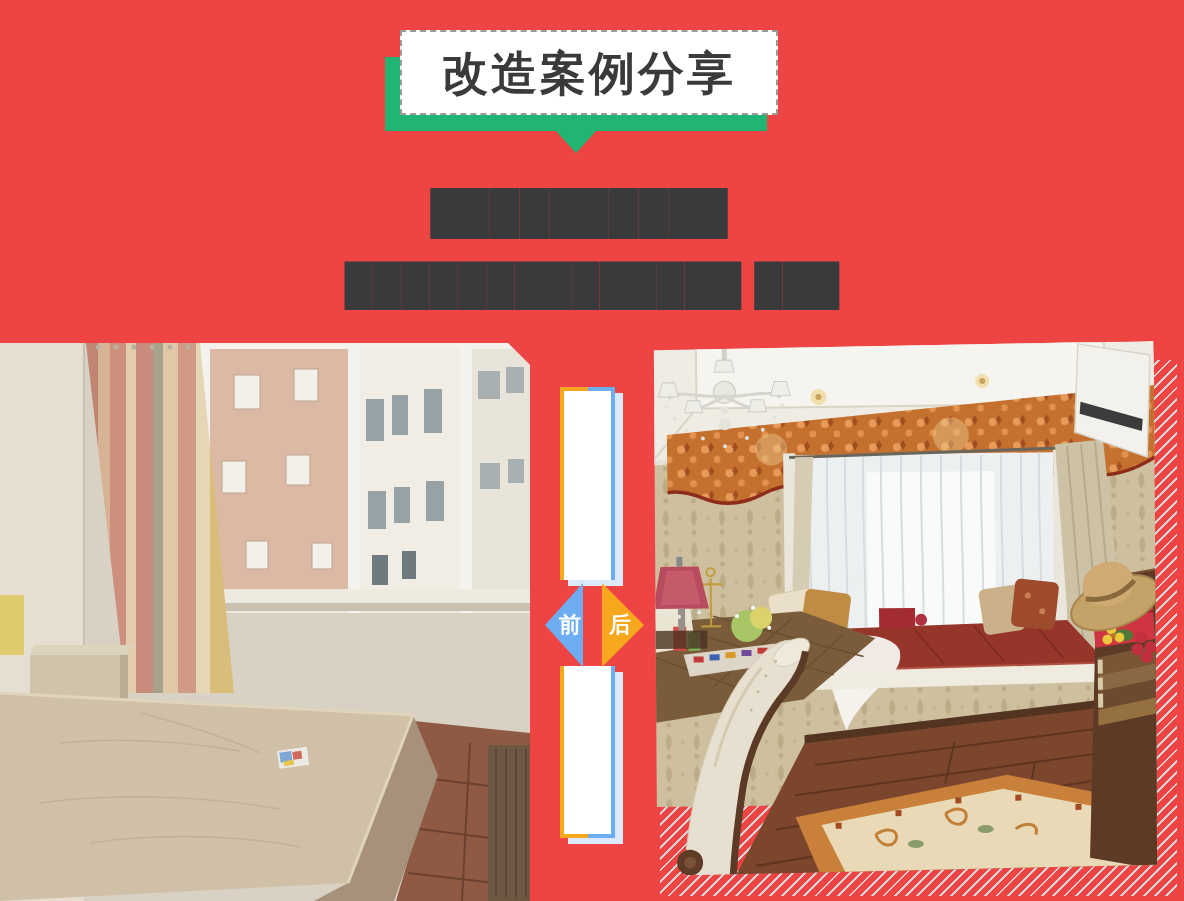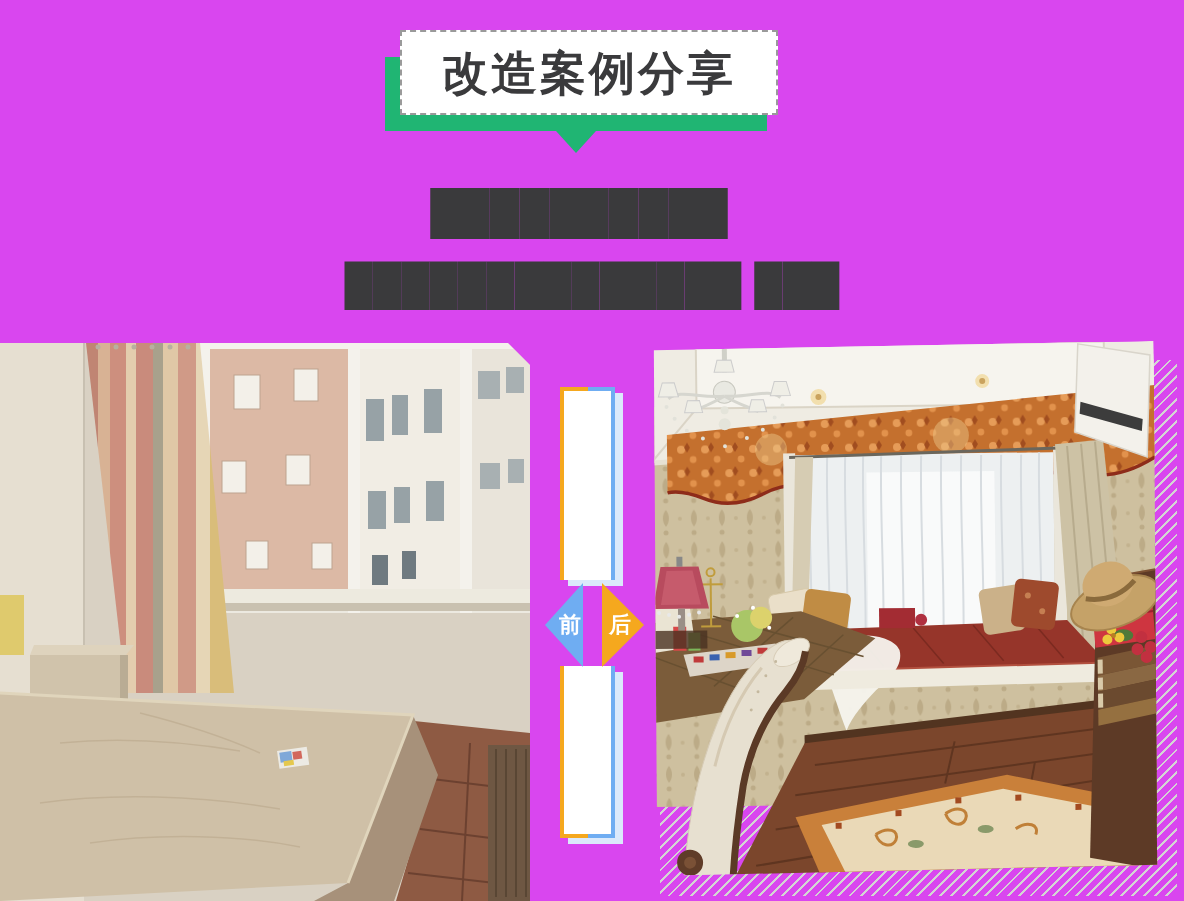--- a/index.html
+++ b/index.html
@@ -1,17 +1,17 @@
 <!DOCTYPE html>
 <html><head>
 <meta charset="utf-8">
 <style>
   * { margin:0; padding:0; box-sizing:border-box; }
   html,body { background:#fff; }
-  .page { position:relative; width:1184px; height:901px; margin:0 auto; background:#d946ef;
+  .page { position:relative; width:1184px; height:901px; margin:0 auto; background:#ef4444;
           overflow:hidden; font-family:"Liberation Sans", sans-serif; }
 
   
   .green-vert { position:absolute; left:385px; top:57px;  width:15px;  height:74px; background:#20b573; }
   .green-horz { position:absolute; left:385px; top:115px; width:382px; height:16px; background:#20b573; }
   .green-tri  { position:absolute; left:556px; top:131px; width:0; height:0;
                 border-left:20px solid transparent; border-right:20px solid transparent;
                 border-top:22px solid #20b573; }
   .badge-box  { position:absolute; left:400px; top:30px; width:378px; height:85px;
                 background:#fff; border:2px dashed #9a9a9a; z-index:2;

